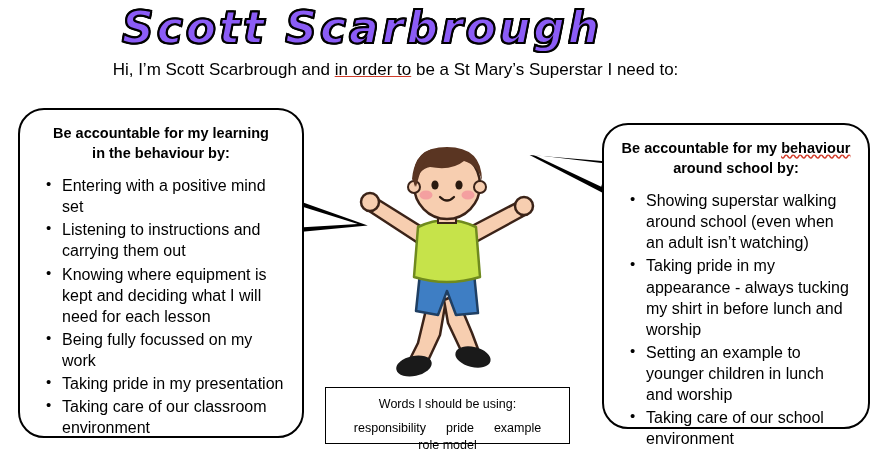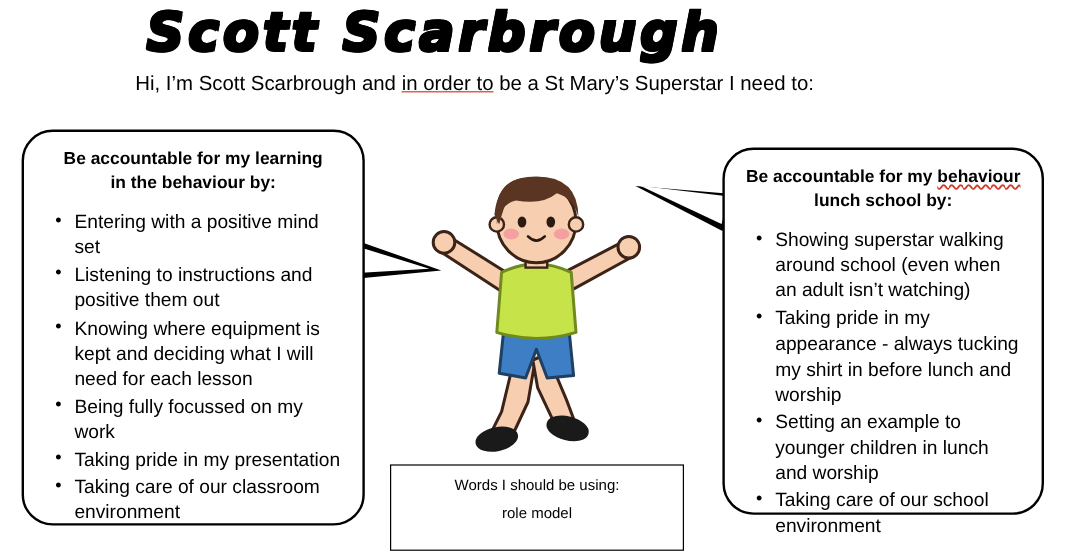--- a/index.html
+++ b/index.html
@@ -21,21 +21,21 @@
     position: absolute;
     top: 2px;
     left: 0;
     width: 724px;
     text-align: center;
     font-family: "DejaVu Sans", sans-serif;
     font-weight: bold;
     font-size: 44px;
     letter-spacing: 3px;
     font-style: italic;
-    color: #000000;
+    color: #8b5cf6;
     -webkit-text-stroke: 2px #000000;
     text-shadow:
       -1px -1px 0 #000, 1px -1px 0 #000,
       -1px 1px 0 #000, 1px 1px 0 #000;
   }
 
   
   #intro {
     position: absolute;
     top: 60px;
@@ -141,21 +141,21 @@
     border-right: 74px solid #fff;
     transform: rotate(16deg);
   }
 
   
   #words-box {
     position: absolute;
     left: 325px;
     top: 387px;
     width: 245px;
-    height: 72px;
+    height: 57px;
     border: 1.6px solid #000;
     box-sizing: border-box;
     background: #fff;
     text-align: center;
     padding-top: 9px;
     font-size: 12.5px;
   }
   #words-box .wb-title {
     margin-bottom: 10px;
   }
@@ -189,32 +189,32 @@
 <div class="tail" id="tail-right-outer"></div>
 <div class="tail" id="tail-right-inner"></div>
 
 <div class="bubble" id="bubble-left">
   <div class="bubble-title">
     <span>Be accountable for my learning</span><br>
     <span>in the behaviour by:</span>
   </div>
   <ul>
     <li>Entering with a positive mind set</li>
-    <li>Listening to instructions and positive them out</li>
+    <li>Listening to instructions and carrying them out</li>
     <li>Knowing where equipment is kept and deciding what I will need for each lesson</li>
     <li>Being fully focussed on my work</li>
     <li>Taking pride in my presentation</li>
     <li>Taking care of our classroom environment</li>
   </ul>
 </div>
 
 <div class="bubble" id="bubble-right">
   <div class="bubble-title">
     <span>Be accountable for my </span><span class="sp-red">behaviour</span><br>
-    <span>lunch school by:</span>
+    <span>around school by:</span>
   </div>
   <ul>
     <li>Showing superstar walking around school (even when an adult isn’t watching)</li>
     <li>Taking pride in my appearance - always tucking my shirt in before lunch and worship</li>
     <li>Setting an example to younger children in lunch and worship</li>
     <li>Taking care of our school environment</li>
   </ul>
 </div>
 
 <div id="character">
@@ -251,16 +251,19 @@
 
     <ellipse cx="74" cy="60" rx="6.5" ry="4.5" fill="#f4a0a0"></ellipse>
     <ellipse cx="116" cy="60" rx="6.5" ry="4.5" fill="#f4a0a0"></ellipse>
 
     <path d="M88 62 Q95 69 102 62" fill="none" stroke="#2a1a10" stroke-width="2.2" stroke-linecap="round"></path>
   </svg>
 </div>
 
 <div id="words-box">
   <div class="wb-title">Words I should be using:</div>
+  <div class="wb-words">
+    <span>responsibility</span><span>pride</span><span>example</span>
+  </div>
   <div class="wb-words wb-words2">
     <span>role model</span>
   </div>
 </div>
 
 </body></html>

